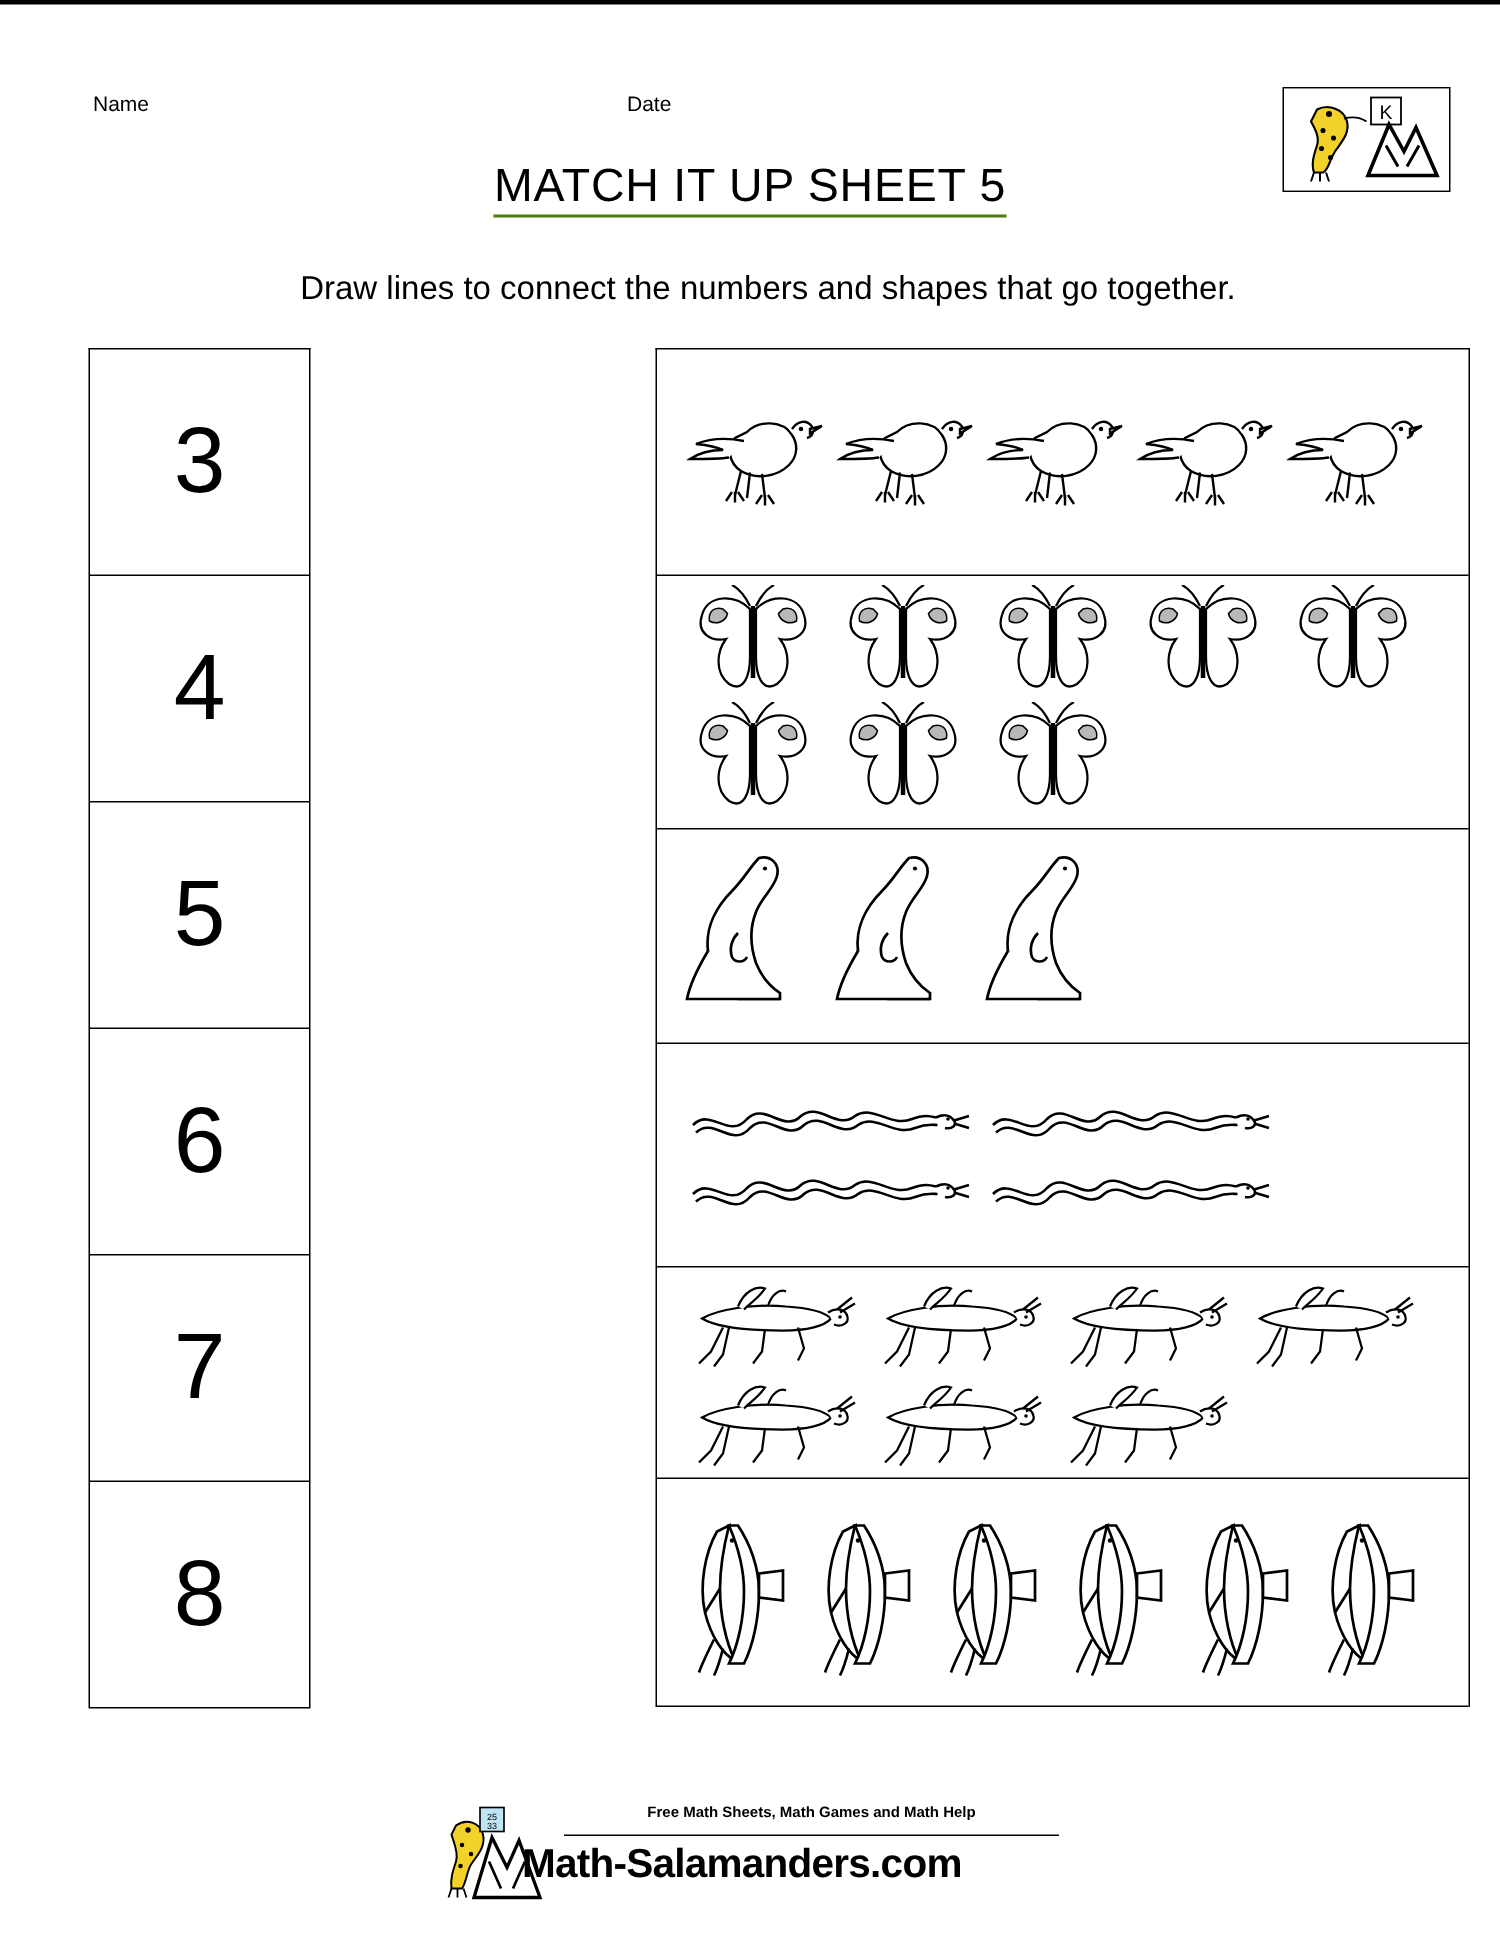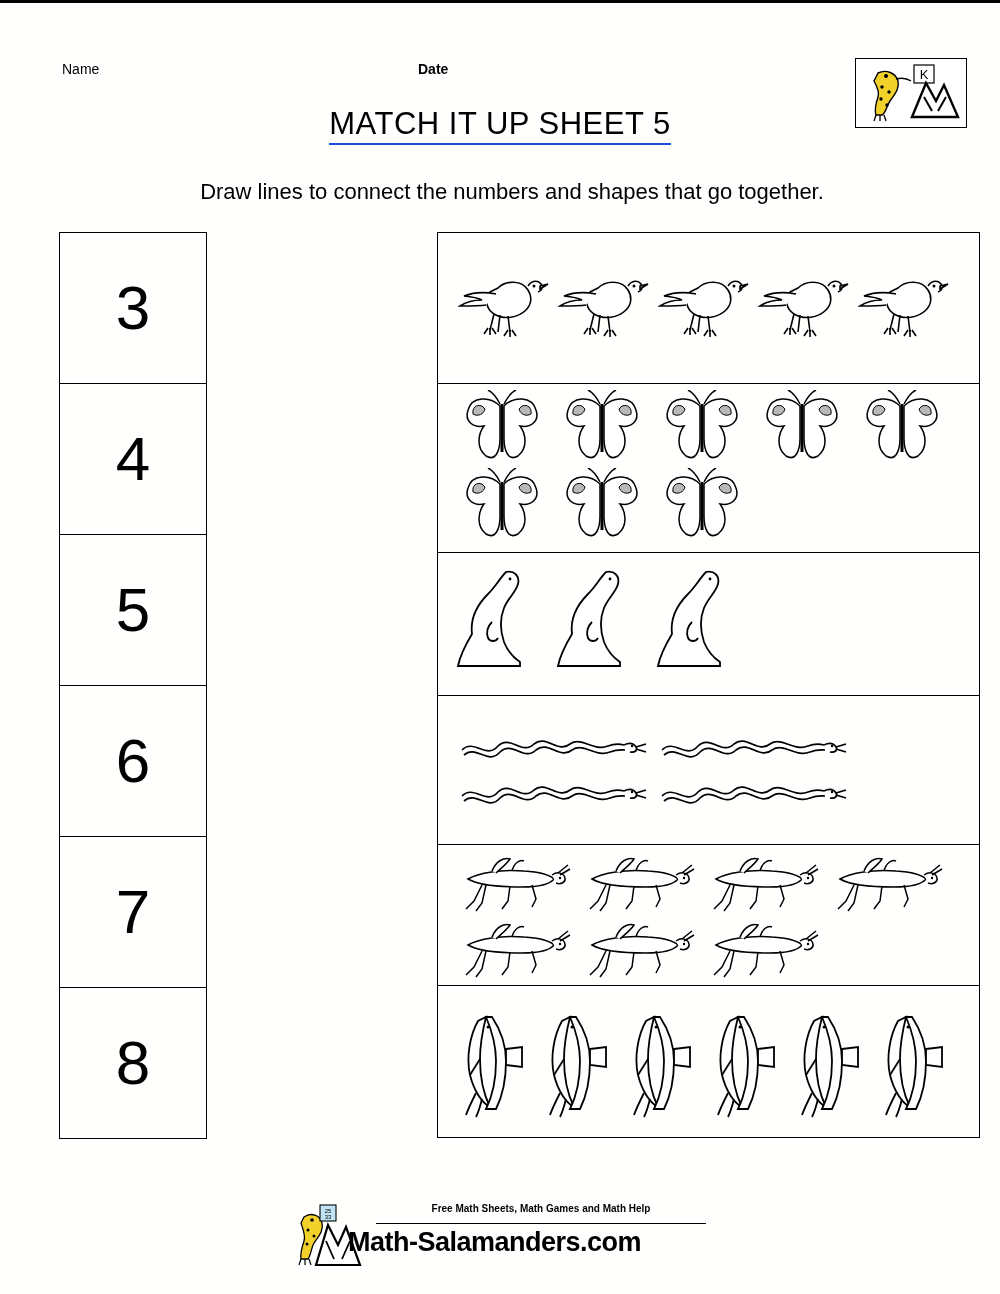--- a/index.html
+++ b/index.html
@@ -36,21 +36,20 @@
     position: absolute;
     left: 58px;
     top: 0;
     font-size: 14px;
   }
   .meta-date {
     position: absolute;
     left: 414px;
     top: 0;
     font-size: 14px;
-    font-weight: bold;
   }
   .logo-box {
     position: absolute;
     right: 33px;
     top: 55px;
     width: 110px;
     height: 68px;
     border: 1px solid #000;
     background: #fff;
     overflow: hidden;
@@ -63,21 +62,21 @@
   .title {
     position: absolute;
     top: 103px;
     left: 0;
     width: 1000px;
     text-align: center;
     font-size: 31px;
     letter-spacing: 0.5px;
   }
   .title span {
-    border-bottom: 2px solid #1d4ed8;
+    border-bottom: 2px solid #4d7c0f;
     padding-bottom: 2px;
   }
   .instructions {
     position: absolute;
     top: 176px;
     left: 12px;
     width: 1000px;
     text-align: center;
     font-size: 22px;
   }

